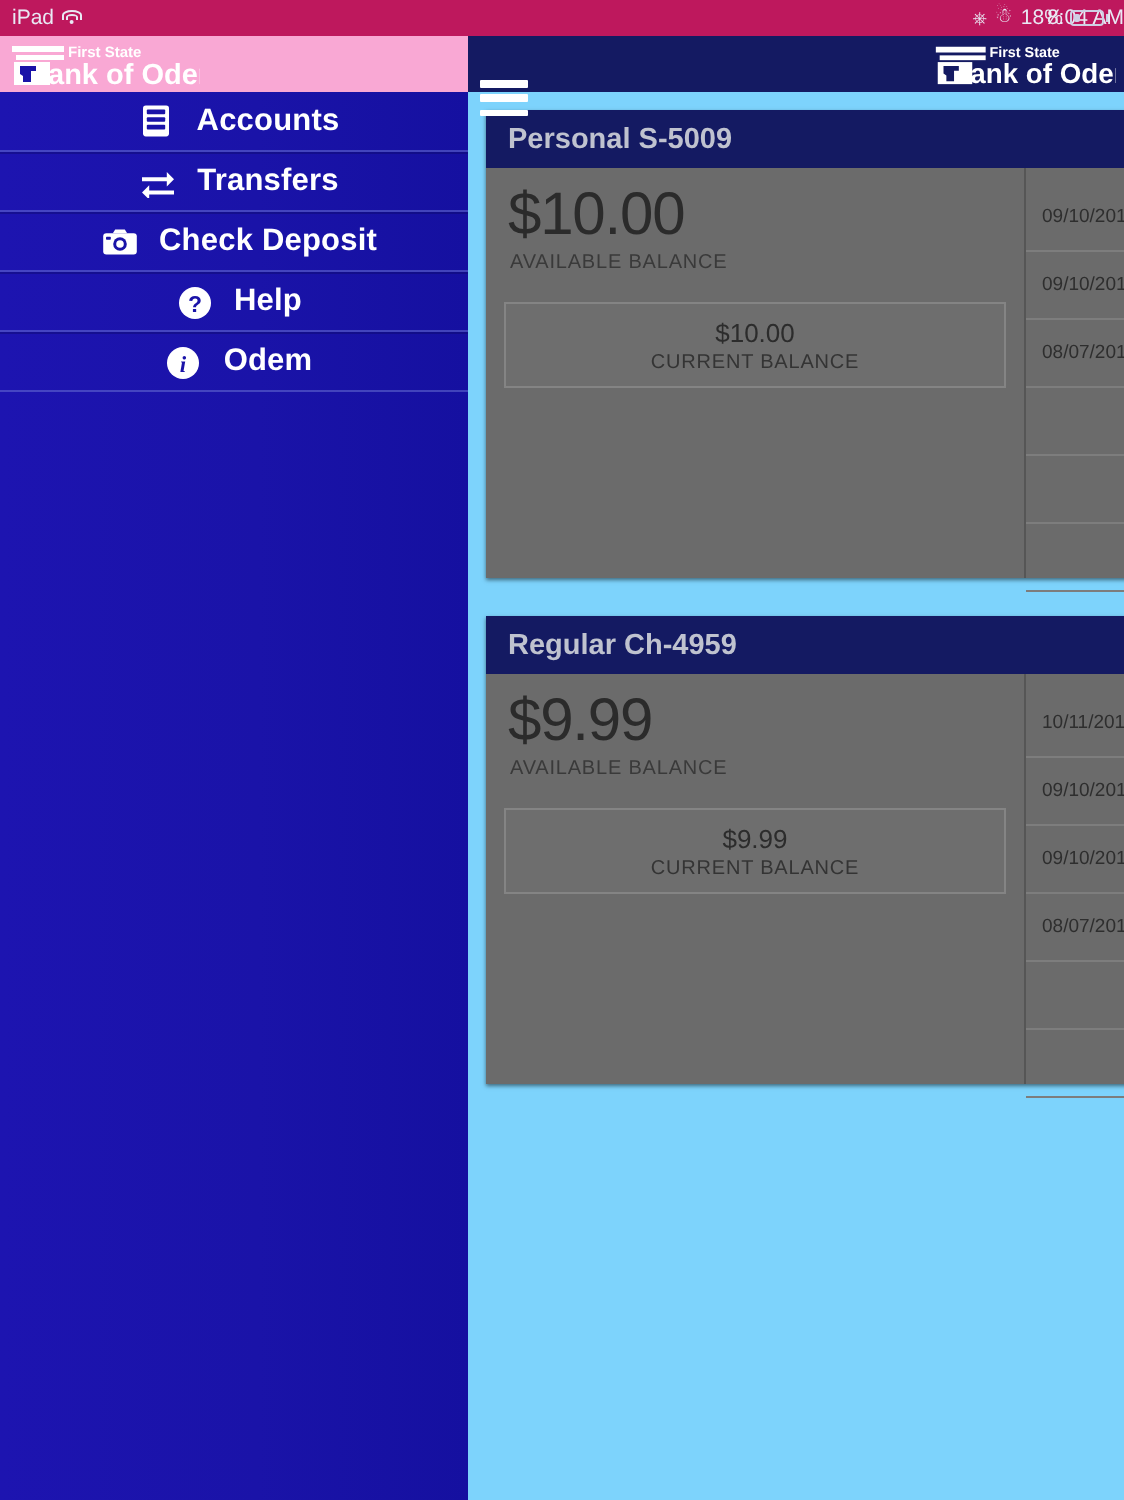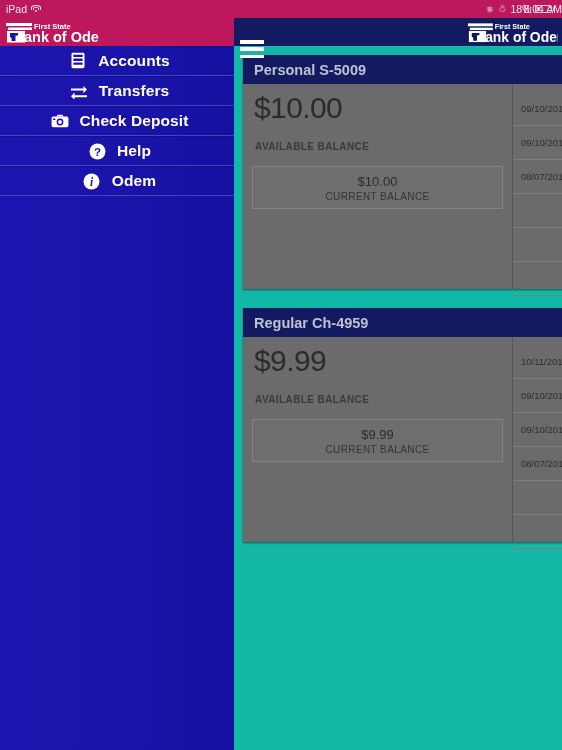--- a/index.html
+++ b/index.html
@@ -31,21 +31,21 @@
   .bt-ico{ font-size:10px; }
   .batt{ display:inline-flex; align-items:center; }
   .batt-body{ width:17px; height:8.5px; border:1px solid #cfcfe4; border-radius:2px; position:relative; }
   .batt-body::after{ content:""; position:absolute; left:1px; top:1px; bottom:1px;
     width:18%; background:#cfcfe4; border-radius:1px; }
   .batt-cap{ width:1.6px; height:4px; background:#cfcfe4; margin-left:1px; border-radius:0 1px 1px 0; }
 
   
   #nav-bar{
     position:absolute; left:0; top:18px; width:562px; height:28px;
-    background:#be185d; z-index:39;
+    background:#f9a8d4; z-index:39;
   }
   .nav-right-bg{
     position:absolute; left:234px; top:0; right:0; height:28px;
     background:#141a62;
   }
   .logo{
     position:absolute; top:2px; height:24px; width:auto;
     display:flex; align-items:flex-end;
   }
   #logo-left{ left:4px; }
@@ -73,21 +73,21 @@
     justify-content:center;
   }
   .menu-item:first-child{ border-top:none; }
   .mi-icon{ width:20px; height:20px; display:flex; align-items:center; justify-content:center; flex:0 0 20px; }
   .mi-icon svg{ display:block; }
   .mi-label{ color:#ffffff; font-size:15.5px; font-weight:bold; letter-spacing:.1px; }
 
   
   #content{
     position:absolute; left:234px; top:46px; right:0; bottom:0;
-    background:#14b8a6; overflow:hidden; z-index:10;
+    background:#7dd3fc; overflow:hidden; z-index:10;
   }
   .account-card{
     position:absolute; left:9px; right:-9px;
     box-shadow:0 1px 2px rgba(0,0,0,.5);
   }
   .card-header{
     height:29px; background:#141a62; display:flex; align-items:center;
     padding-left:11px;
   }
   .card-header-title{ color:#bfc2cf; font-size:14.5px; font-weight:bold; }
@@ -95,21 +95,21 @@
     display:flex; background:#6b6b6b; height:205px;
   }
   .card-left{
     width:269px; flex:0 0 269px; padding:7px 9px 0 9px; position:relative;
   }
   .avail-amount{
     font-size:30px; color:#2b2b2b; font-weight:normal; letter-spacing:-.6px;
     line-height:34px; padding-left:2px;
   }
   .avail-label{
-    font-size:10px; color:#3a3a3a; letter-spacing:.4px; padding-left:3px; margin-top:16px;font-weight:bold;
+    font-size:10px; color:#3a3a3a; letter-spacing:.4px; padding-left:3px; margin-top:1px;
   }
   .current-box{
     margin-top:14px; border:1px solid #848484; background:#6e6e6e;
     height:43px; display:flex; flex-direction:column; align-items:center;
     justify-content:center; gap:2px;
   }
   .current-amount{ font-size:13px; color:#2c2c2c; }
   .current-label{ font-size:10px; color:#343434; letter-spacing:.4px; }
 
   .card-right{

